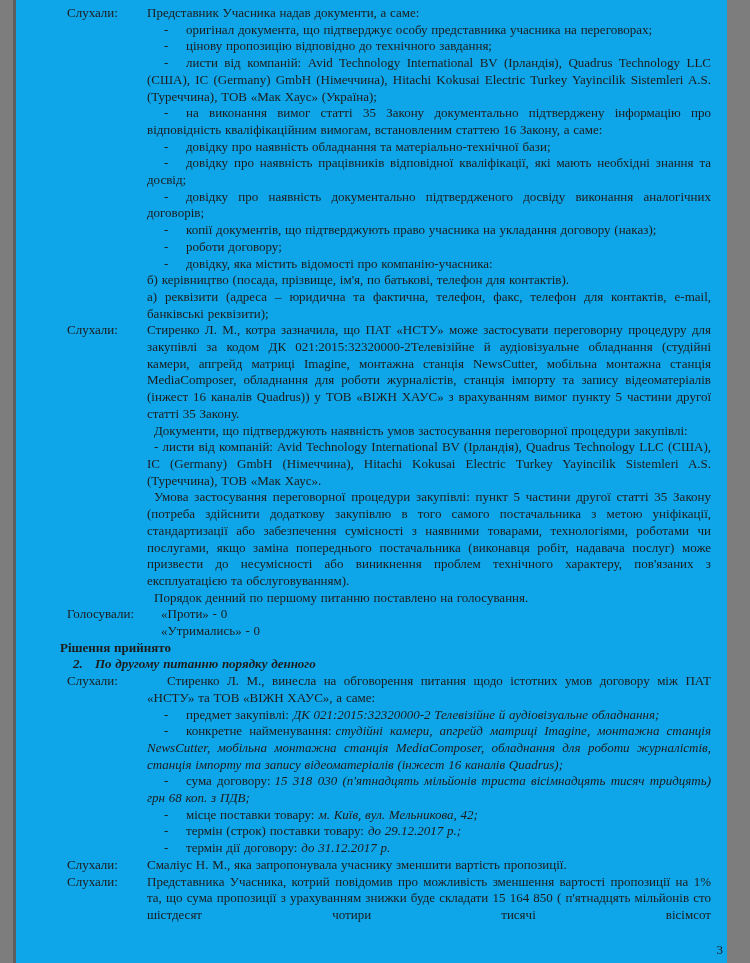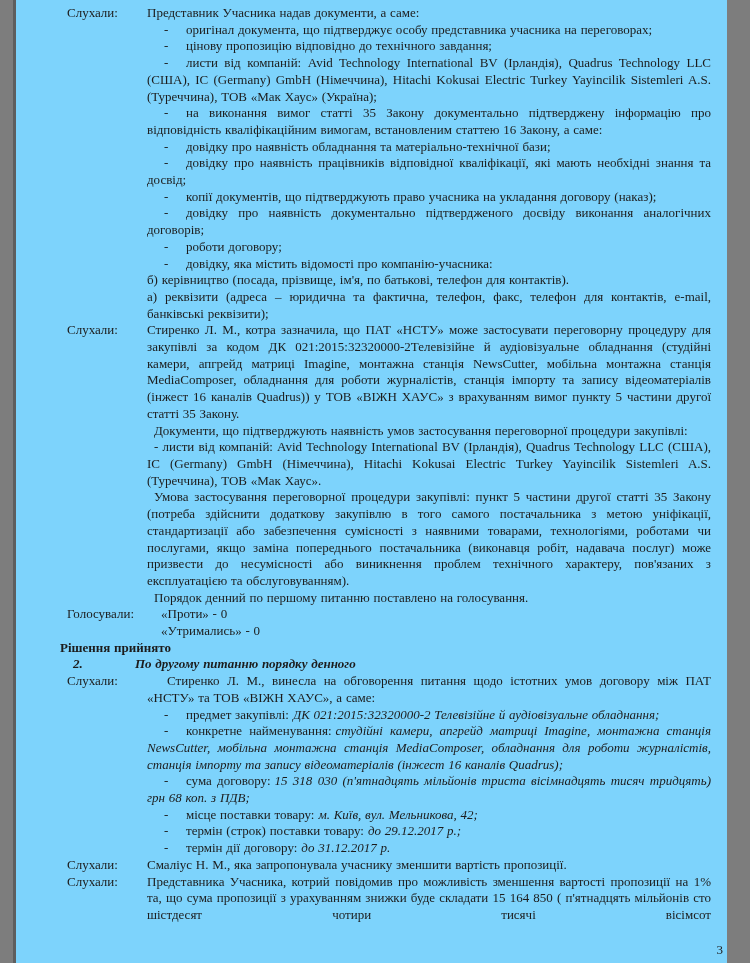--- a/index.html
+++ b/index.html
@@ -6,21 +6,21 @@
   body{
     width:750px;height:963px;position:relative;overflow:hidden;
     background:#7d7d7d;
     font-family:"Liberation Serif", serif;
   }
   .gutter{position:absolute;top:0;height:963px;background:#7d7d7d;}
   .gutter.left{left:0;width:13px;}
   .gutter.right{right:0;width:23px;}
   .page{
     position:absolute;top:0;left:13px;width:714px;height:963px;
-    background:#7dd3fc;border-left:3px solid #5e5e5e;box-sizing:border-box;
+    background:#0ea5e9;border-left:3px solid #5e5e5e;box-sizing:border-box;
   }
   .doc{
     position:absolute;top:5px;left:0;right:0;
     padding:0 16px 0 51px;
     font-size:13px;line-height:16.7px;color:#1c1c1c;
     word-spacing:0.5px;
   }
   .row{display:flex;align-items:flex-start;}
   .label{flex:0 0 80px;}
   .content{flex:1;min-width:0;text-align:justify;}
@@ -28,21 +28,21 @@
   .bullet .dash{display:inline-block;width:22px;margin-left:17px;}
   .lead{margin-right:4px;}
   .it{font-style:italic;margin-top:12px;}
   .ind{text-indent:7px;}
   .fi{text-indent:20px;}
   .vote-line{padding-left:14px;text-align:left;}
   .plain{text-align:justify;}
   .decision{font-weight:bold;margin-left:-7px;}
   .q2head{margin-left:6px;}
   .q2head .num{display:inline-block;width:22px;font-style:italic;font-weight:bold;}
-  .q2head .txt{font-style:italic;font-weight:bold;margin-left:40px;}
+  .q2head .txt{font-style:italic;font-weight:bold;}
   .jl{text-align-last:justify;}
   .pageno{position:absolute;right:4px;bottom:5px;font-size:13px;color:#1c1c1c;}
 </style>
 </head>
 <body>
 
 <div class="gutter left"></div>
 <div class="gutter right"></div>
 
 <div class="page">
@@ -51,22 +51,22 @@
     <div class="row">
       <div class="label">Слухали:</div>
       <div class="content">
         <div class="plain">Представник Учасника надав документи, а саме:</div>
         <div class="bullet"><span class="dash">-</span><span>оригінал документа, що підтверджує особу представника учасника на переговорах;</span></div>
         <div class="bullet"><span class="dash">-</span><span>цінову пропозицію відповідно до технічного завдання;</span></div>
         <div class="bullet"><span class="dash">-</span><span>листи від компаній: Avid Technology International BV (Ірландія), Quadrus Technology LLC (США), IC (Germany) GmbH (Німеччина), Hitachi Kokusai Electric Turkey Yayincilik Sistemleri A.S. (Туреччина), ТОВ «Мак Хаус» (Україна);</span></div>
         <div class="bullet"><span class="dash">-</span><span>на виконання вимог статті 35 Закону документально підтверджену інформацію про відповідність кваліфікаційним вимогам, встановленим статтею 16 Закону, а саме:</span></div>
         <div class="bullet"><span class="dash">-</span><span>довідку про наявність обладнання та матеріально-технічної бази;</span></div>
         <div class="bullet"><span class="dash">-</span><span>довідку про наявність працівників відповідної кваліфікації, які мають необхідні знання та досвід;</span></div>
+        <div class="bullet"><span class="dash">-</span><span>довідку про наявність документально підтвердженого досвіду виконання аналогічних договорів;</span></div>
         <div class="bullet"><span class="dash">-</span><span>копії документів, що підтверджують право учасника на укладання договору (наказ);</span></div>
-        <div class="bullet"><span class="dash">-</span><span>довідку про наявність документально підтвердженого досвіду виконання аналогічних договорів;</span></div>
         <div class="bullet"><span class="dash">-</span><span>роботи договору;</span></div>
         <div class="bullet"><span class="dash">-</span><span>довідку, яка містить відомості про компанію-учасника:</span></div>
         <div class="plain">б) керівництво (посада, прізвище, ім'я, по батькові, телефон для контактів).</div>
         <div class="plain">а) реквізити (адреса – юридична та фактична, телефон, факс, телефон для контактів, e-mail, банківські реквізити);</div>
       </div>
     </div>
 
     <div class="row">
       <div class="label">Слухали:</div>
       <div class="content">

